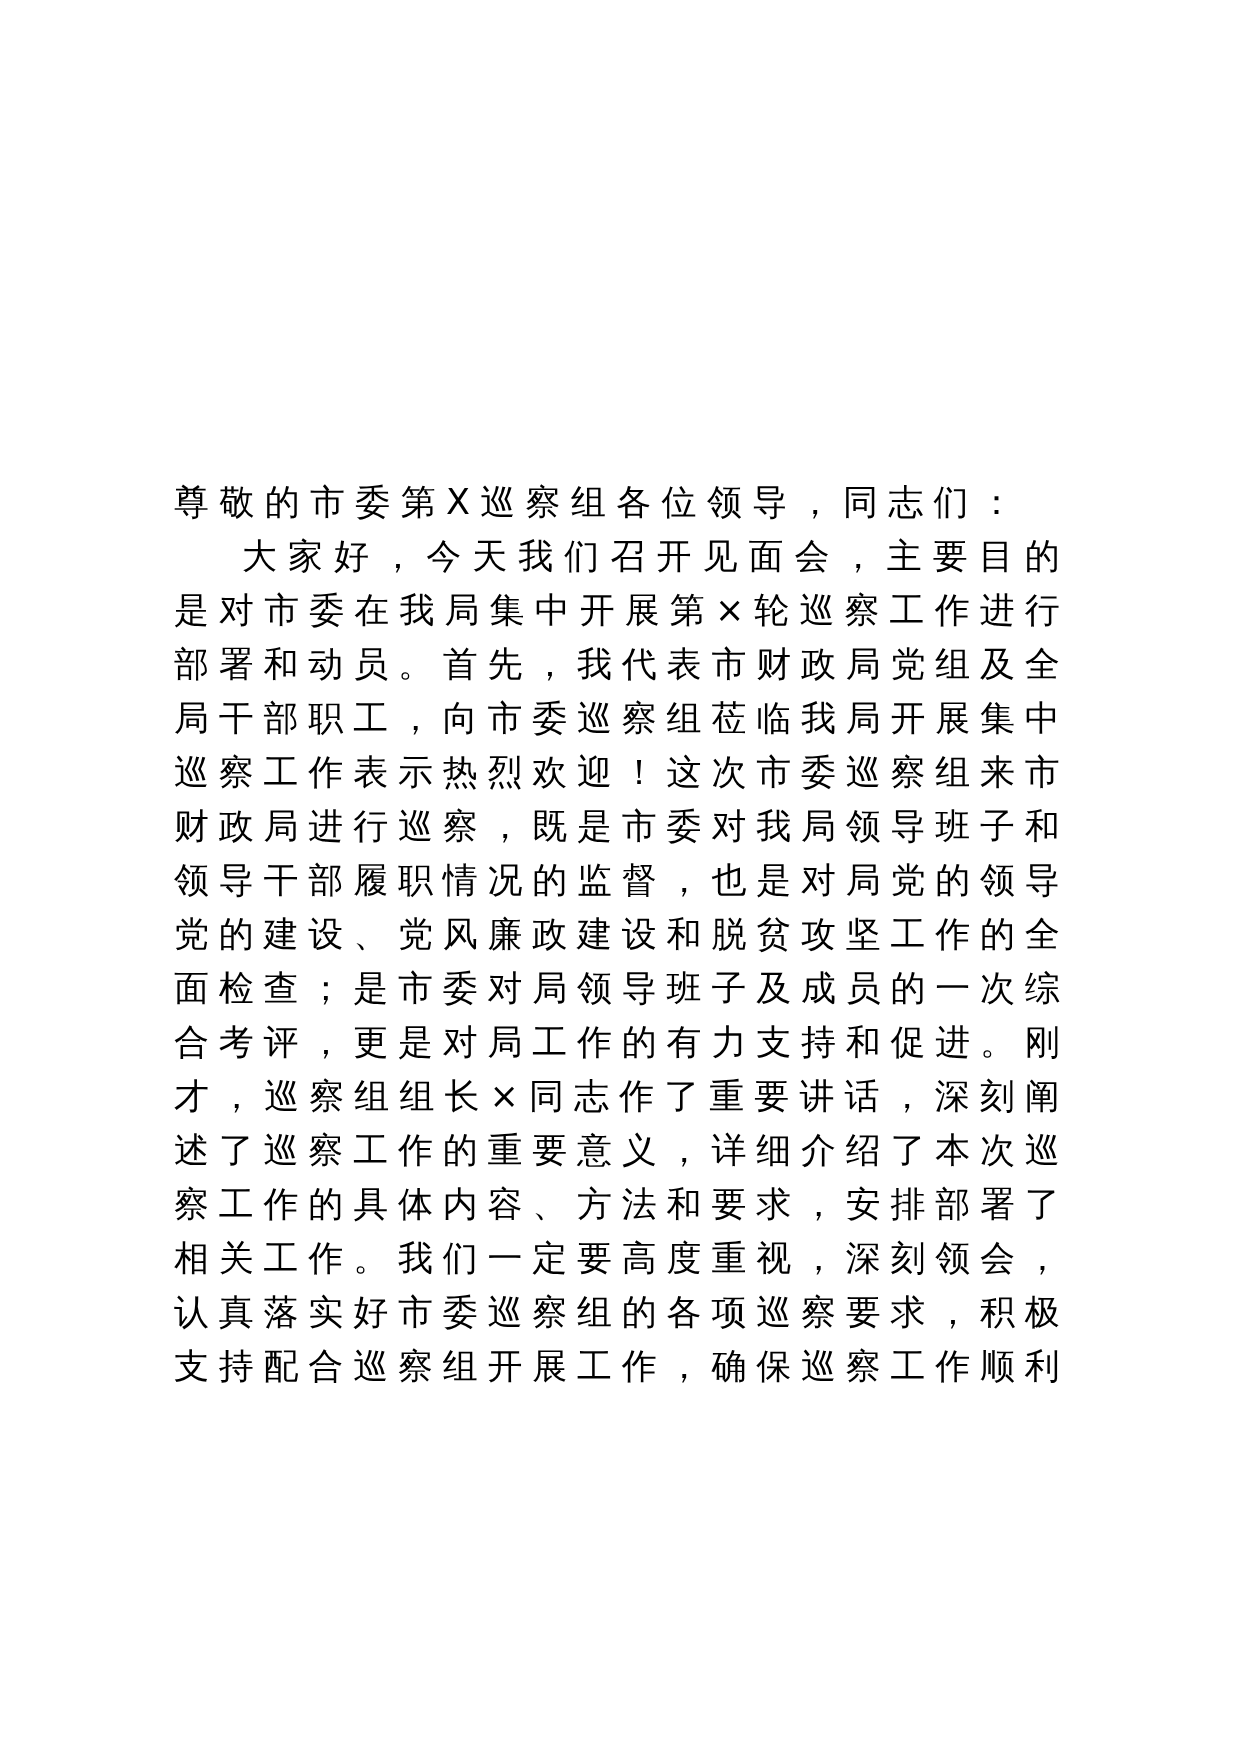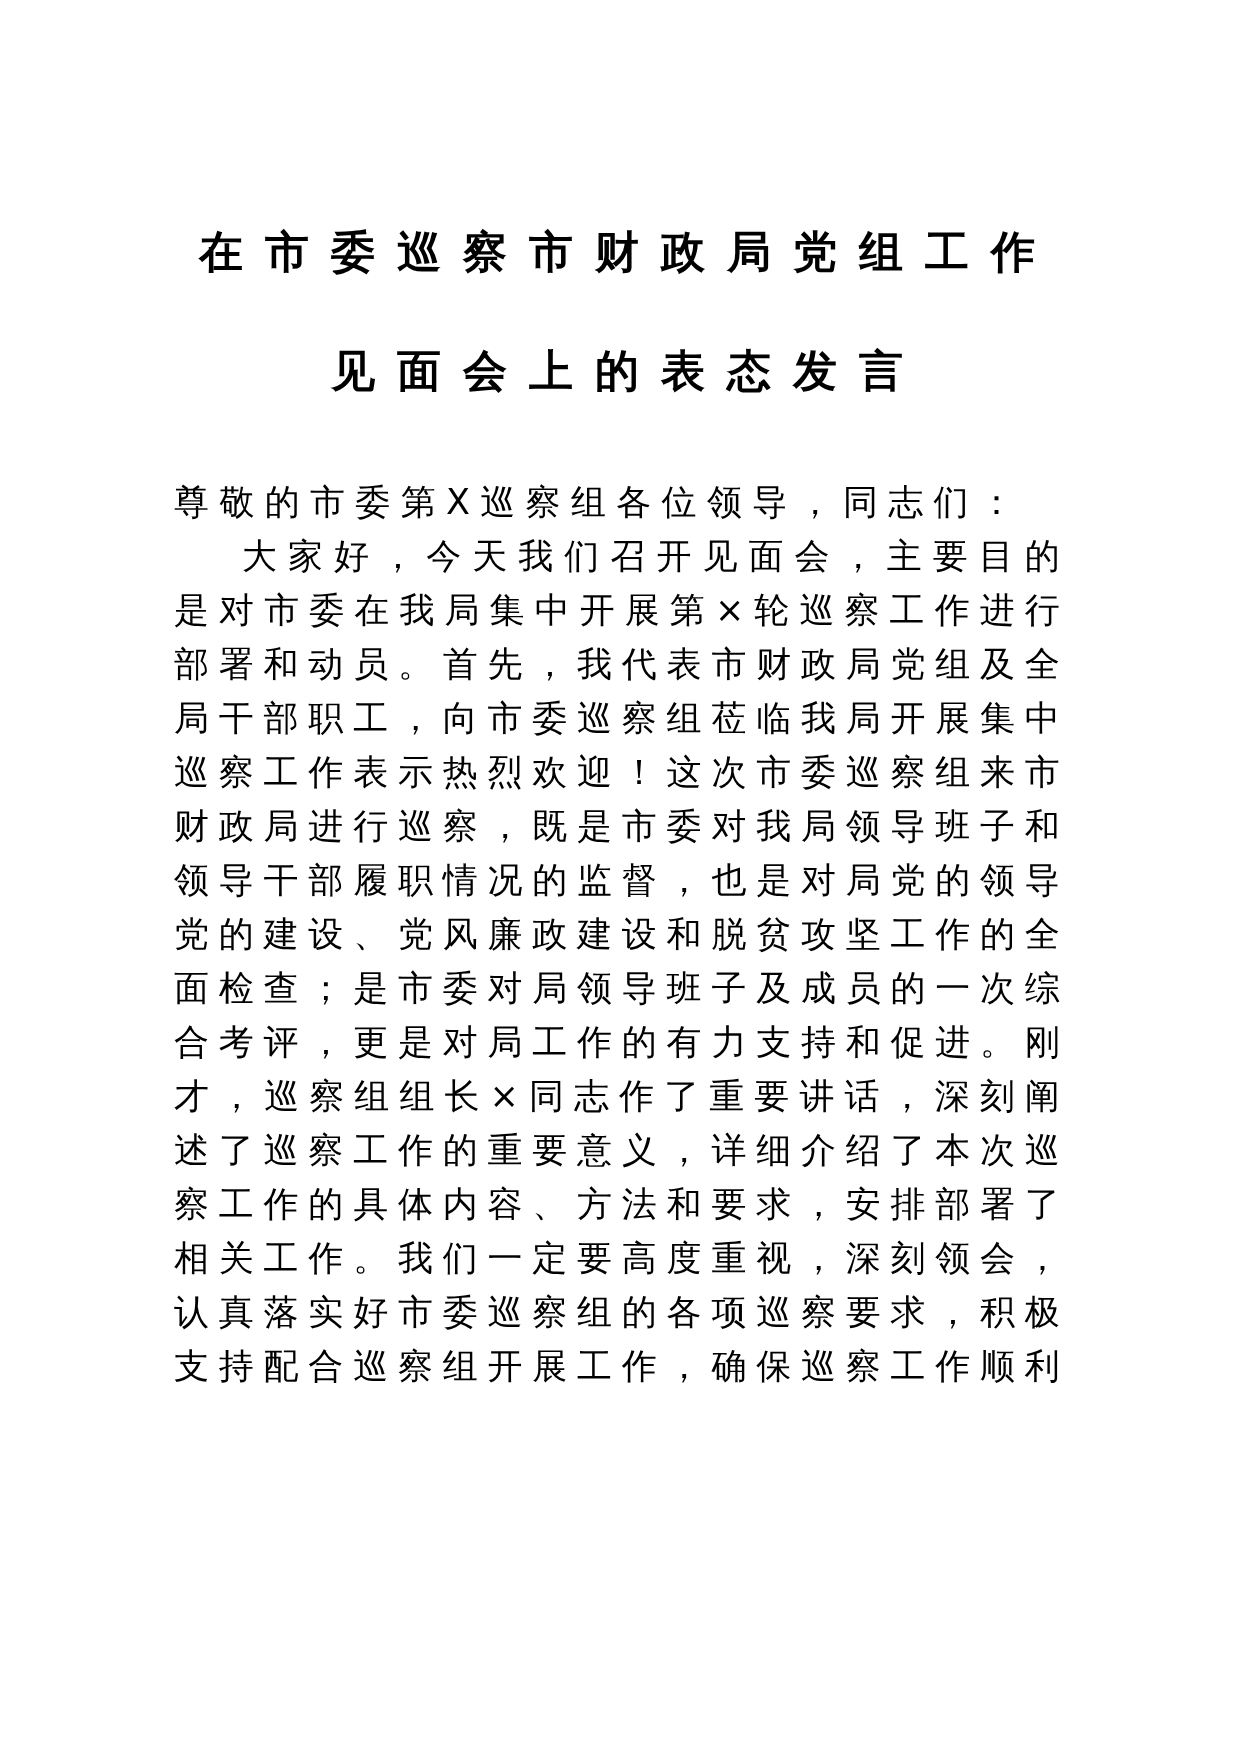--- a/index.html
+++ b/index.html
@@ -65,22 +65,20 @@
     .ch {
       display: inline-block;
       text-align: center;
     }
   </style>
 </head>
 <body>
 
 <div class="page">
 
-  <div class="title l1">在市委巡察市财政局党组工作</div>
-  <div class="title l2">见面会上的表态发言</div>
 
   <div class="body-lines">
     <div class="line salutation" style="top:0px;">
         <span class="ch">尊</span>
         <span class="ch">敬</span>
         <span class="ch">的</span>
         <span class="ch">市</span>
         <span class="ch">委</span>
         <span class="ch">第</span>
         <span class="ch">X</span>

